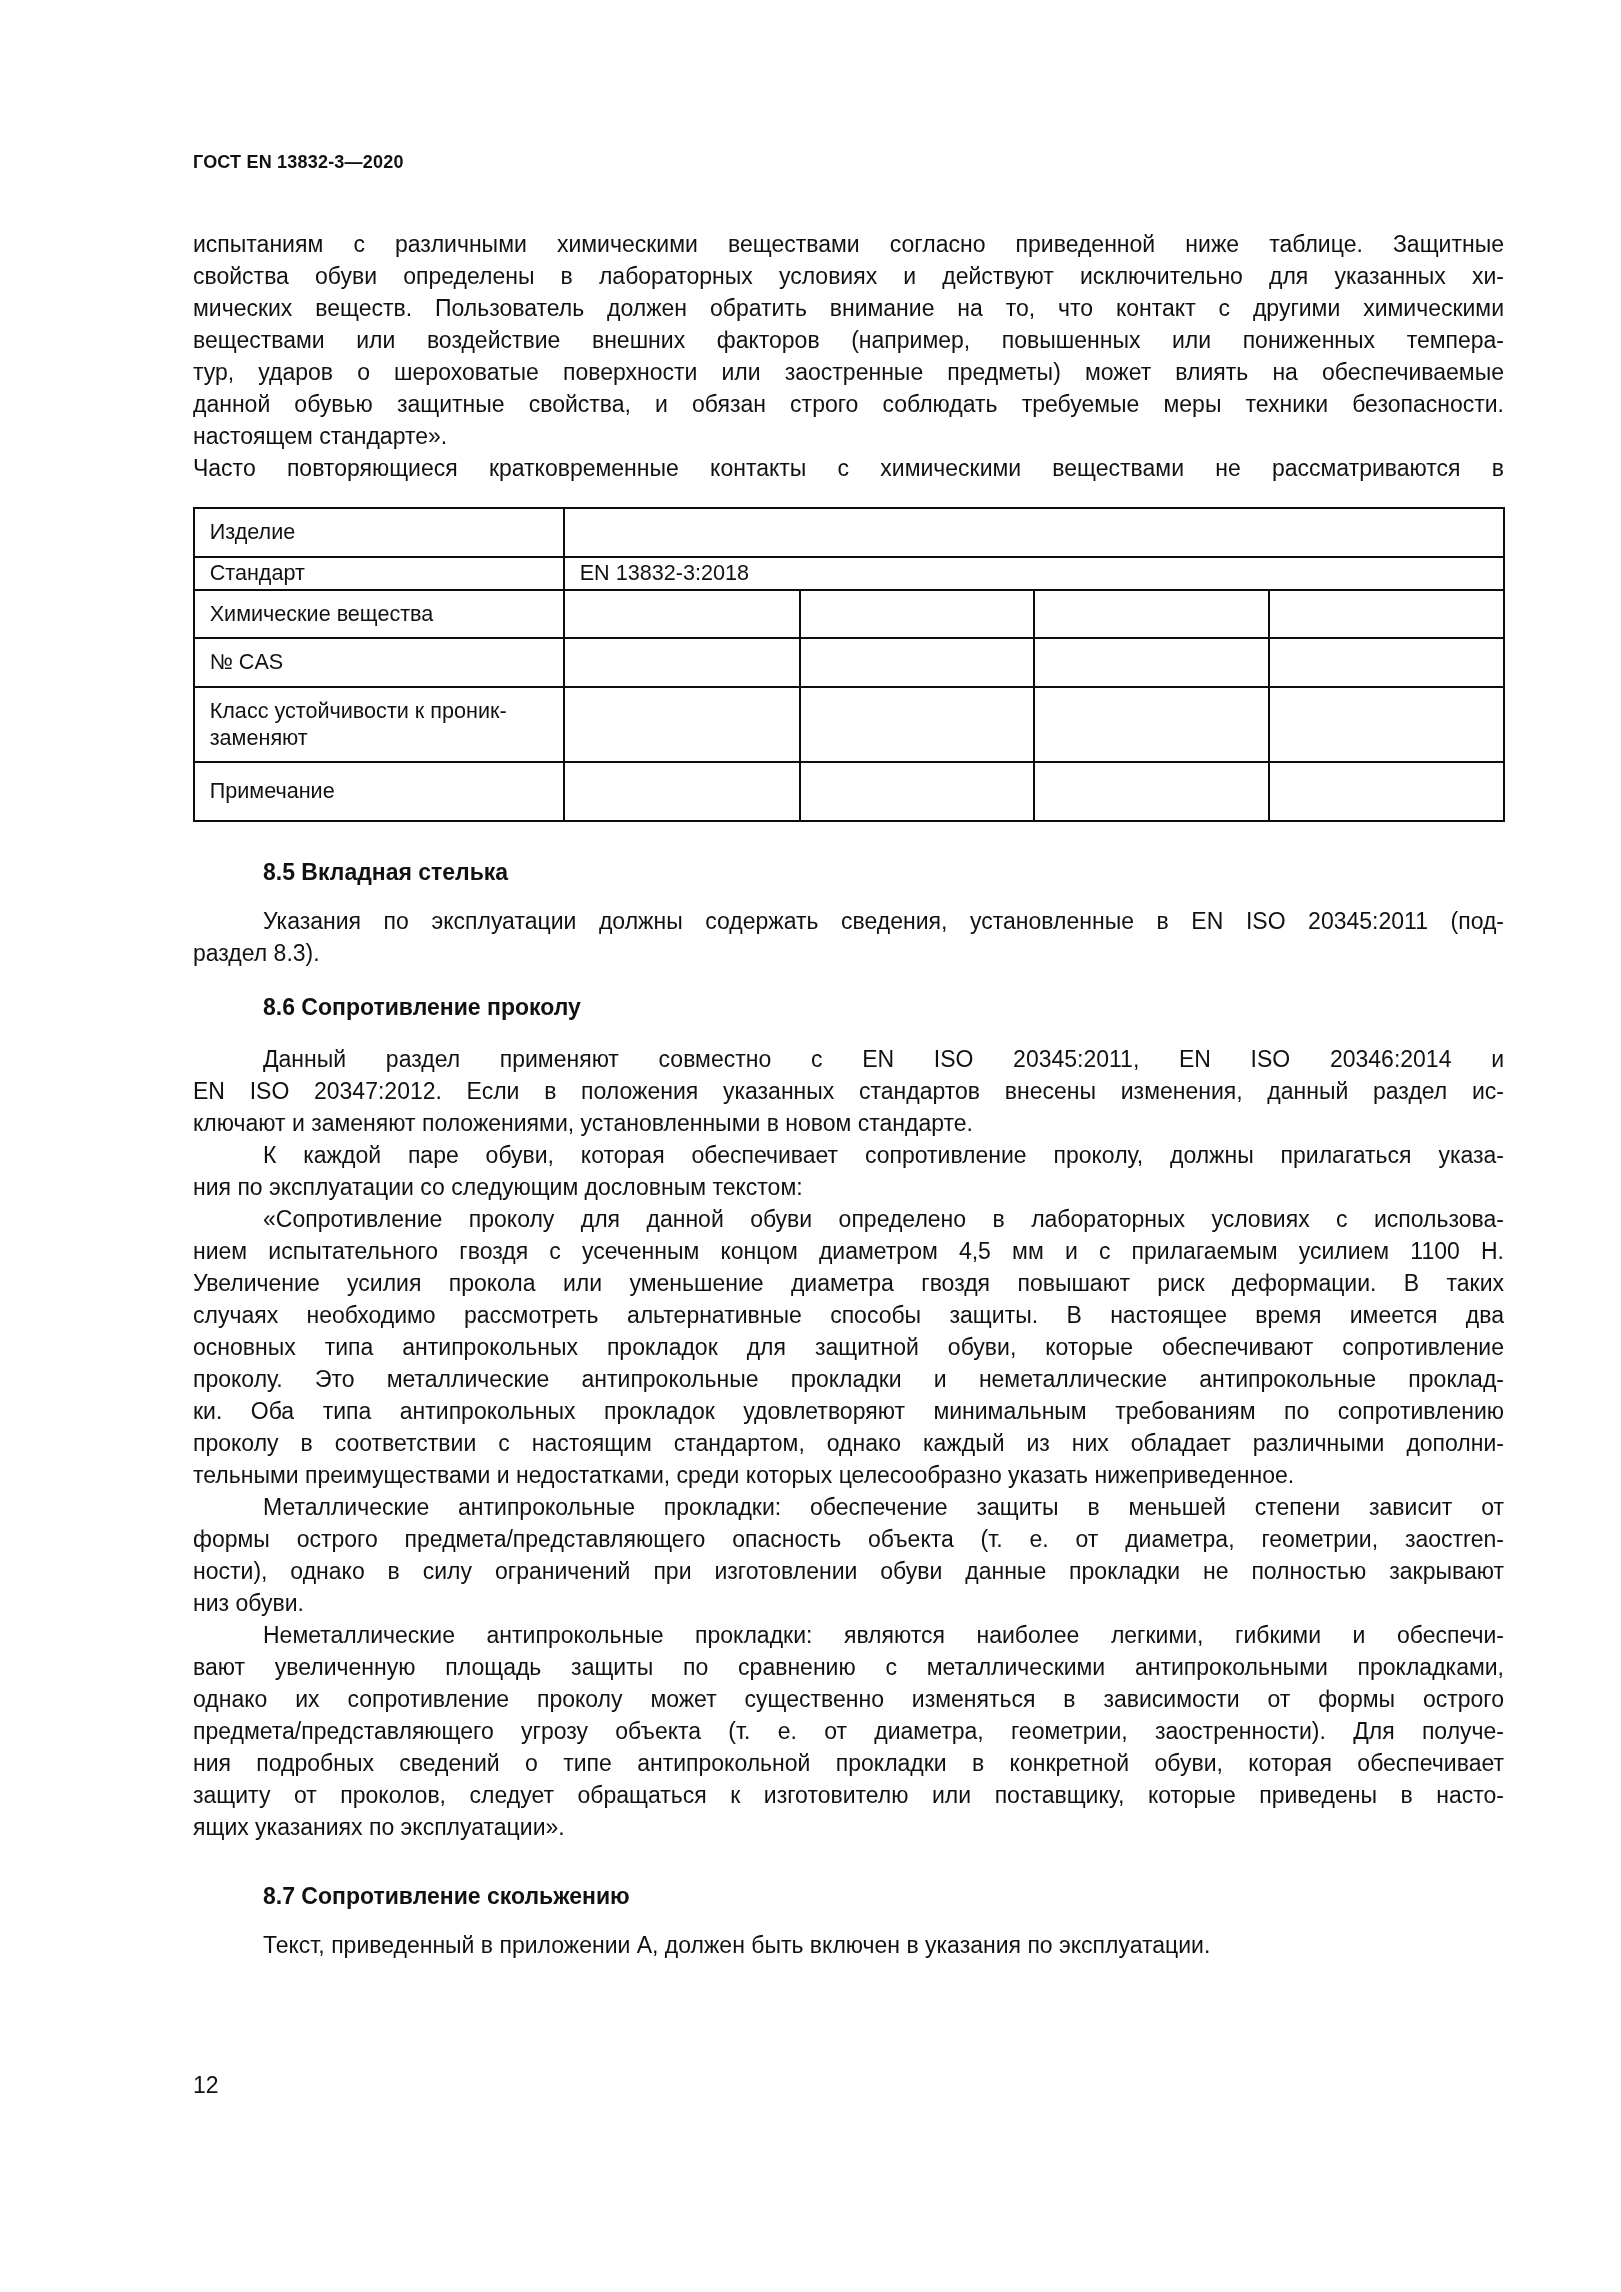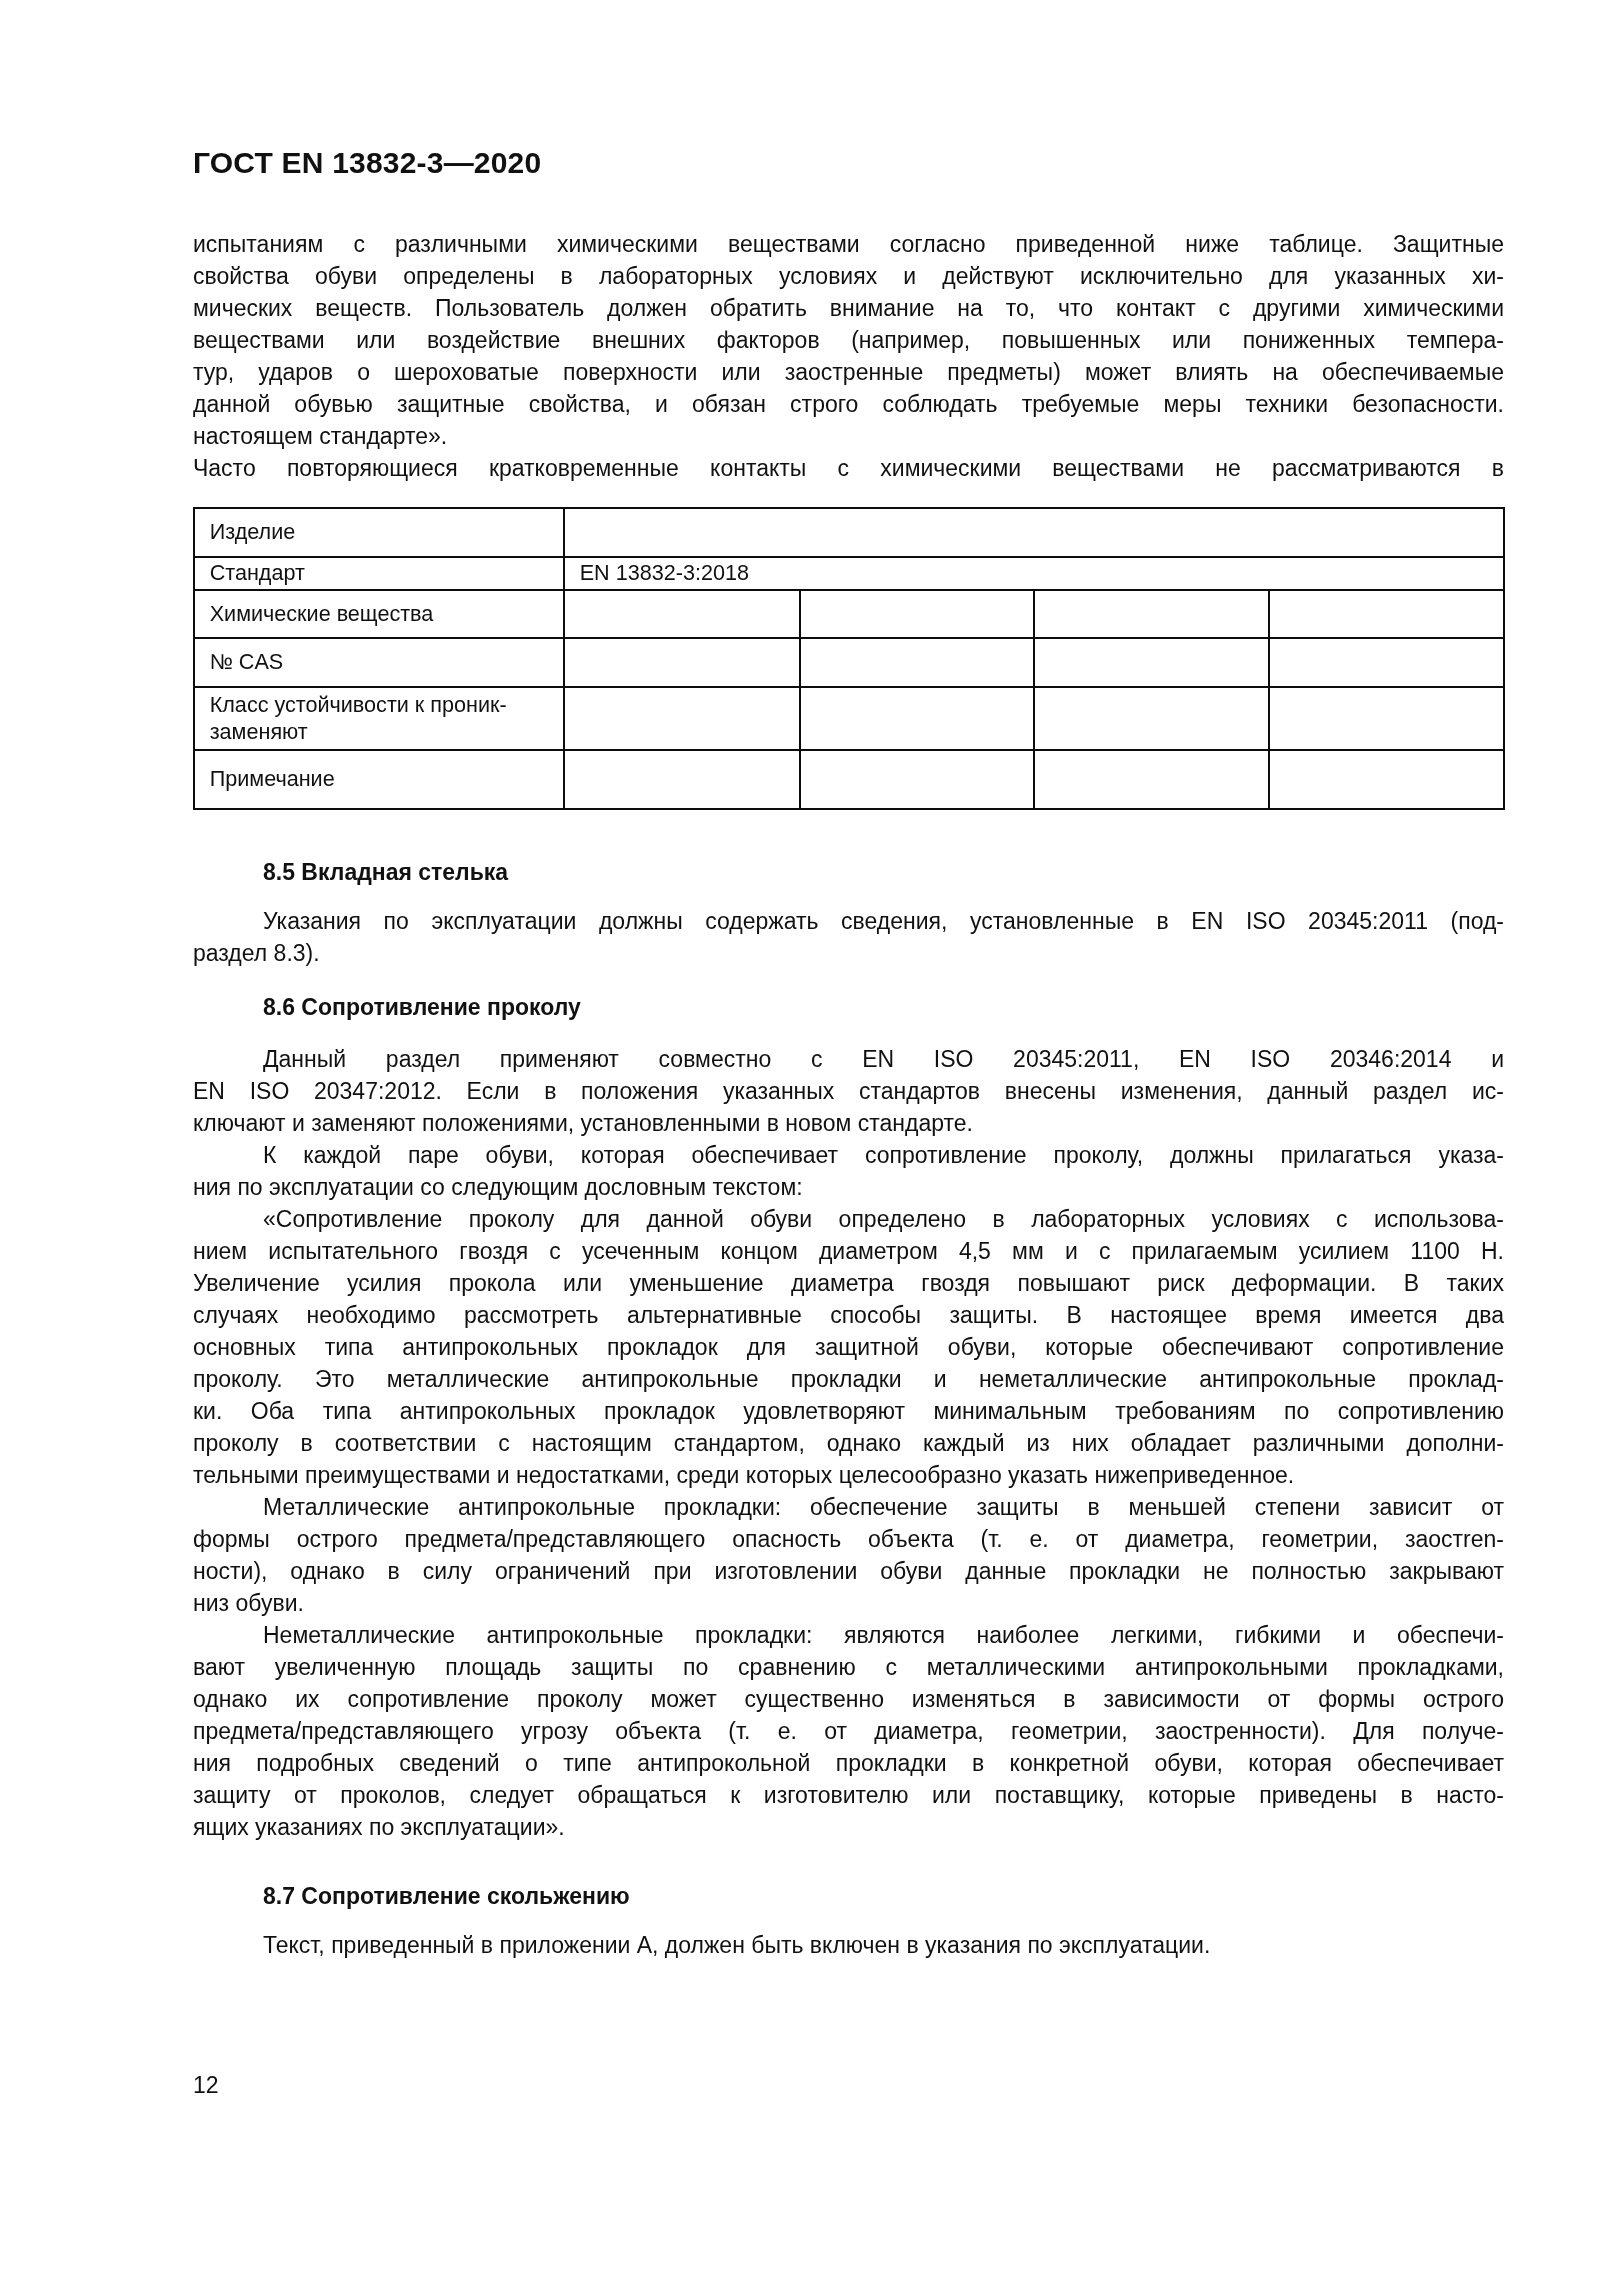--- a/index.html
+++ b/index.html
@@ -1,20 +1,20 @@
 <!DOCTYPE html>
 <html><head>
 <meta charset="utf-8">
 <style>
   html, body { margin: 0; padding: 0; background: #ffffff; }
   body { width: 1621px; height: 2293px; position: relative; overflow: hidden;
          font-family: "Liberation Sans", sans-serif; color: #111111; }
   .page { position: absolute; left: 193px; top: 0; width: 1311px; }
   .running-head { position: absolute; left: 193px; top: 147px; font-weight: bold;
-                  font-size: 30px; line-height: 31px; letter-spacing: 0.2px; }
+                  font-size: 18px; line-height: 31px; letter-spacing: 0.2px; }
   .para { position: absolute; left: 0; width: 1311px; font-size: 23px; }
   .line { height: 32px; line-height: 32px; white-space: nowrap; text-align: justify;
           text-align-last: justify; display: block; overflow: hidden; }
   .line.last { text-align-last: left; }
   .line.indent { padding-left: 70px; }
   .heading { position: absolute; left: 70px; font-weight: bold; font-size: 23px;
              line-height: 32px; white-space: nowrap; }
   
   .doc-table { position: absolute; left: 193px; top: 507px; width: 1311px;
                border-collapse: collapse; table-layout: fixed; font-size: 21.6px; }
@@ -63,21 +63,21 @@
     <td></td>
     <td></td>
   </tr>
   <tr style="height:49px">
     <td class="label">№ CAS</td>
     <td></td>
     <td></td>
     <td></td>
     <td></td>
   </tr>
-  <tr style="height:63px">
+  <tr style="height:75px">
     <td class="label">
       <span style="display:block">Класс устойчивости к проник-</span>
       <span style="display:block">заменяют</span>
     </td>
     <td></td>
     <td></td>
     <td></td>
     <td></td>
   </tr>
   <tr style="height:59px">

